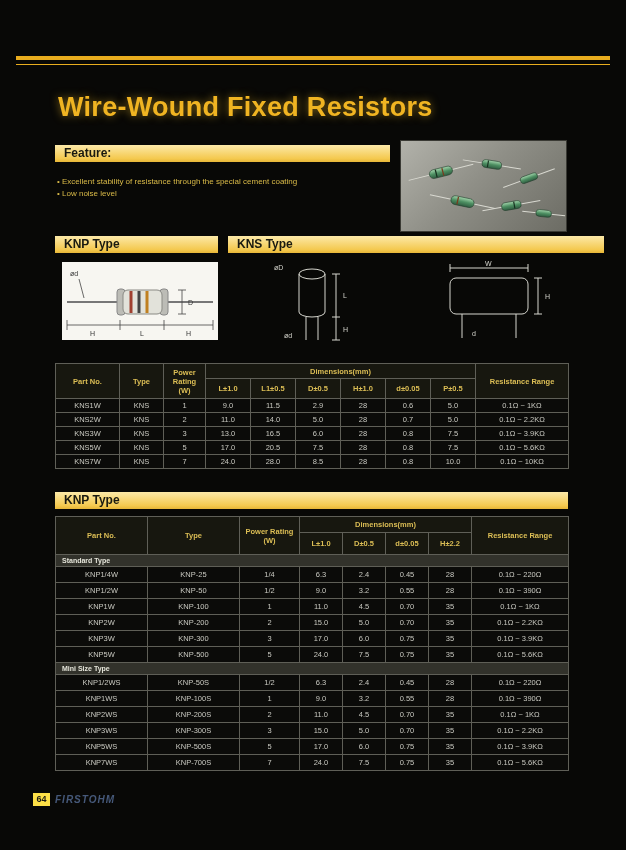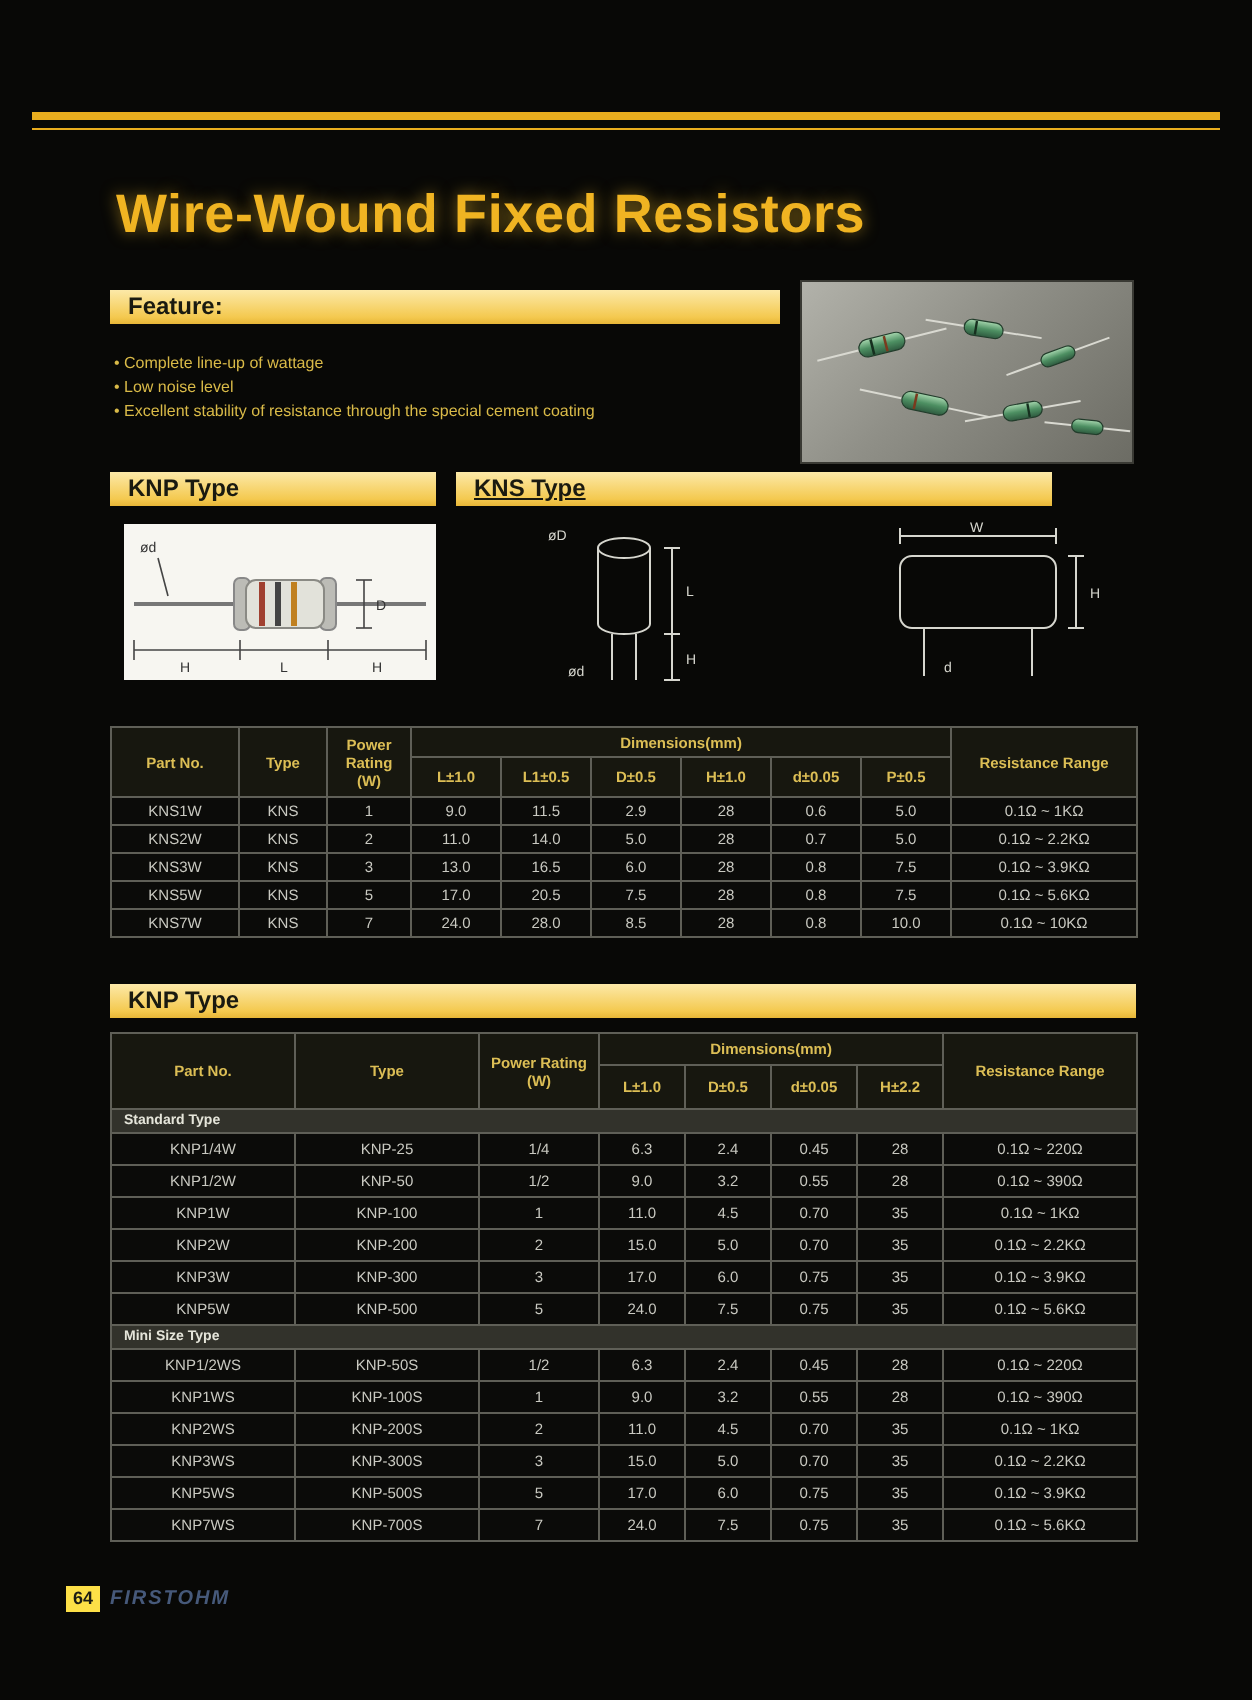--- a/index.html
+++ b/index.html
@@ -16,21 +16,21 @@
     position:absolute; left:58px; top:92px; font-size:27px; font-weight:800;
     color:#f0b422; letter-spacing:.3px; text-shadow:0 0 8px rgba(244,190,40,.55);
   }
   .banner {
     position:absolute; height:17px; line-height:17px; padding-left:9px;
     background:linear-gradient(180deg,#fce9a8 0%,#f4c94f 80%,#e7b637 100%);
     color:#1a1a10; font-weight:bold; font-size:12px;
   }
   #feature-banner { left:55px; top:145px; width:335px; }
   #knp-banner    { left:55px;  top:236px; width:163px; }
-  #kns-banner    { left:228px; top:236px; width:298px;text-decoration:underline; }
+  #kns-banner    { left:228px; top:236px; width:376px; }
   #knp-table-banner { left:55px; top:492px; width:513px; }
 
   .features { position:absolute; left:57px; top:176px; width:345px; list-style:none;
     color:#d9ba48; font-size:8px; line-height:12px; }
   .features li::before { content:"• "; }
 
   .photo { position:absolute; left:400px; top:140px; width:167px; height:92px;
     background:linear-gradient(135deg,#b2b2aa 0%,#8f8f87 45%,#6c6c64 100%);
     border:1px solid #3a3a34; }
 
@@ -71,23 +71,22 @@
   <div class="rule-thick"></div>
   <div class="rule-thin"></div>
 
   <h1 class="title">Wire-Wound Fixed Resistors</h1>
 
   <div class="banner" id="feature-banner">
     <span>Feature:</span>
   </div>
 
   <ul class="features">
-    <li>Complete line-up of wattage</li>
+    <li>Excellent stability of resistance through the special cement coating</li>
     <li>Low noise level</li>
-    <li>Excellent stability of resistance through the special cement coating</li>
   </ul>
 
   <div class="photo">
     <svg viewBox="0 0 167 92" width="165" height="90">
       <defs>
         <linearGradient id="res" x1="0" y1="0" x2="0" y2="1">
           <stop offset="0" stop-color="#a6d6ae"></stop>
           <stop offset="0.5" stop-color="#4d8f62"></stop>
           <stop offset="1" stop-color="#2e5a3f"></stop>
         </linearGradient>

